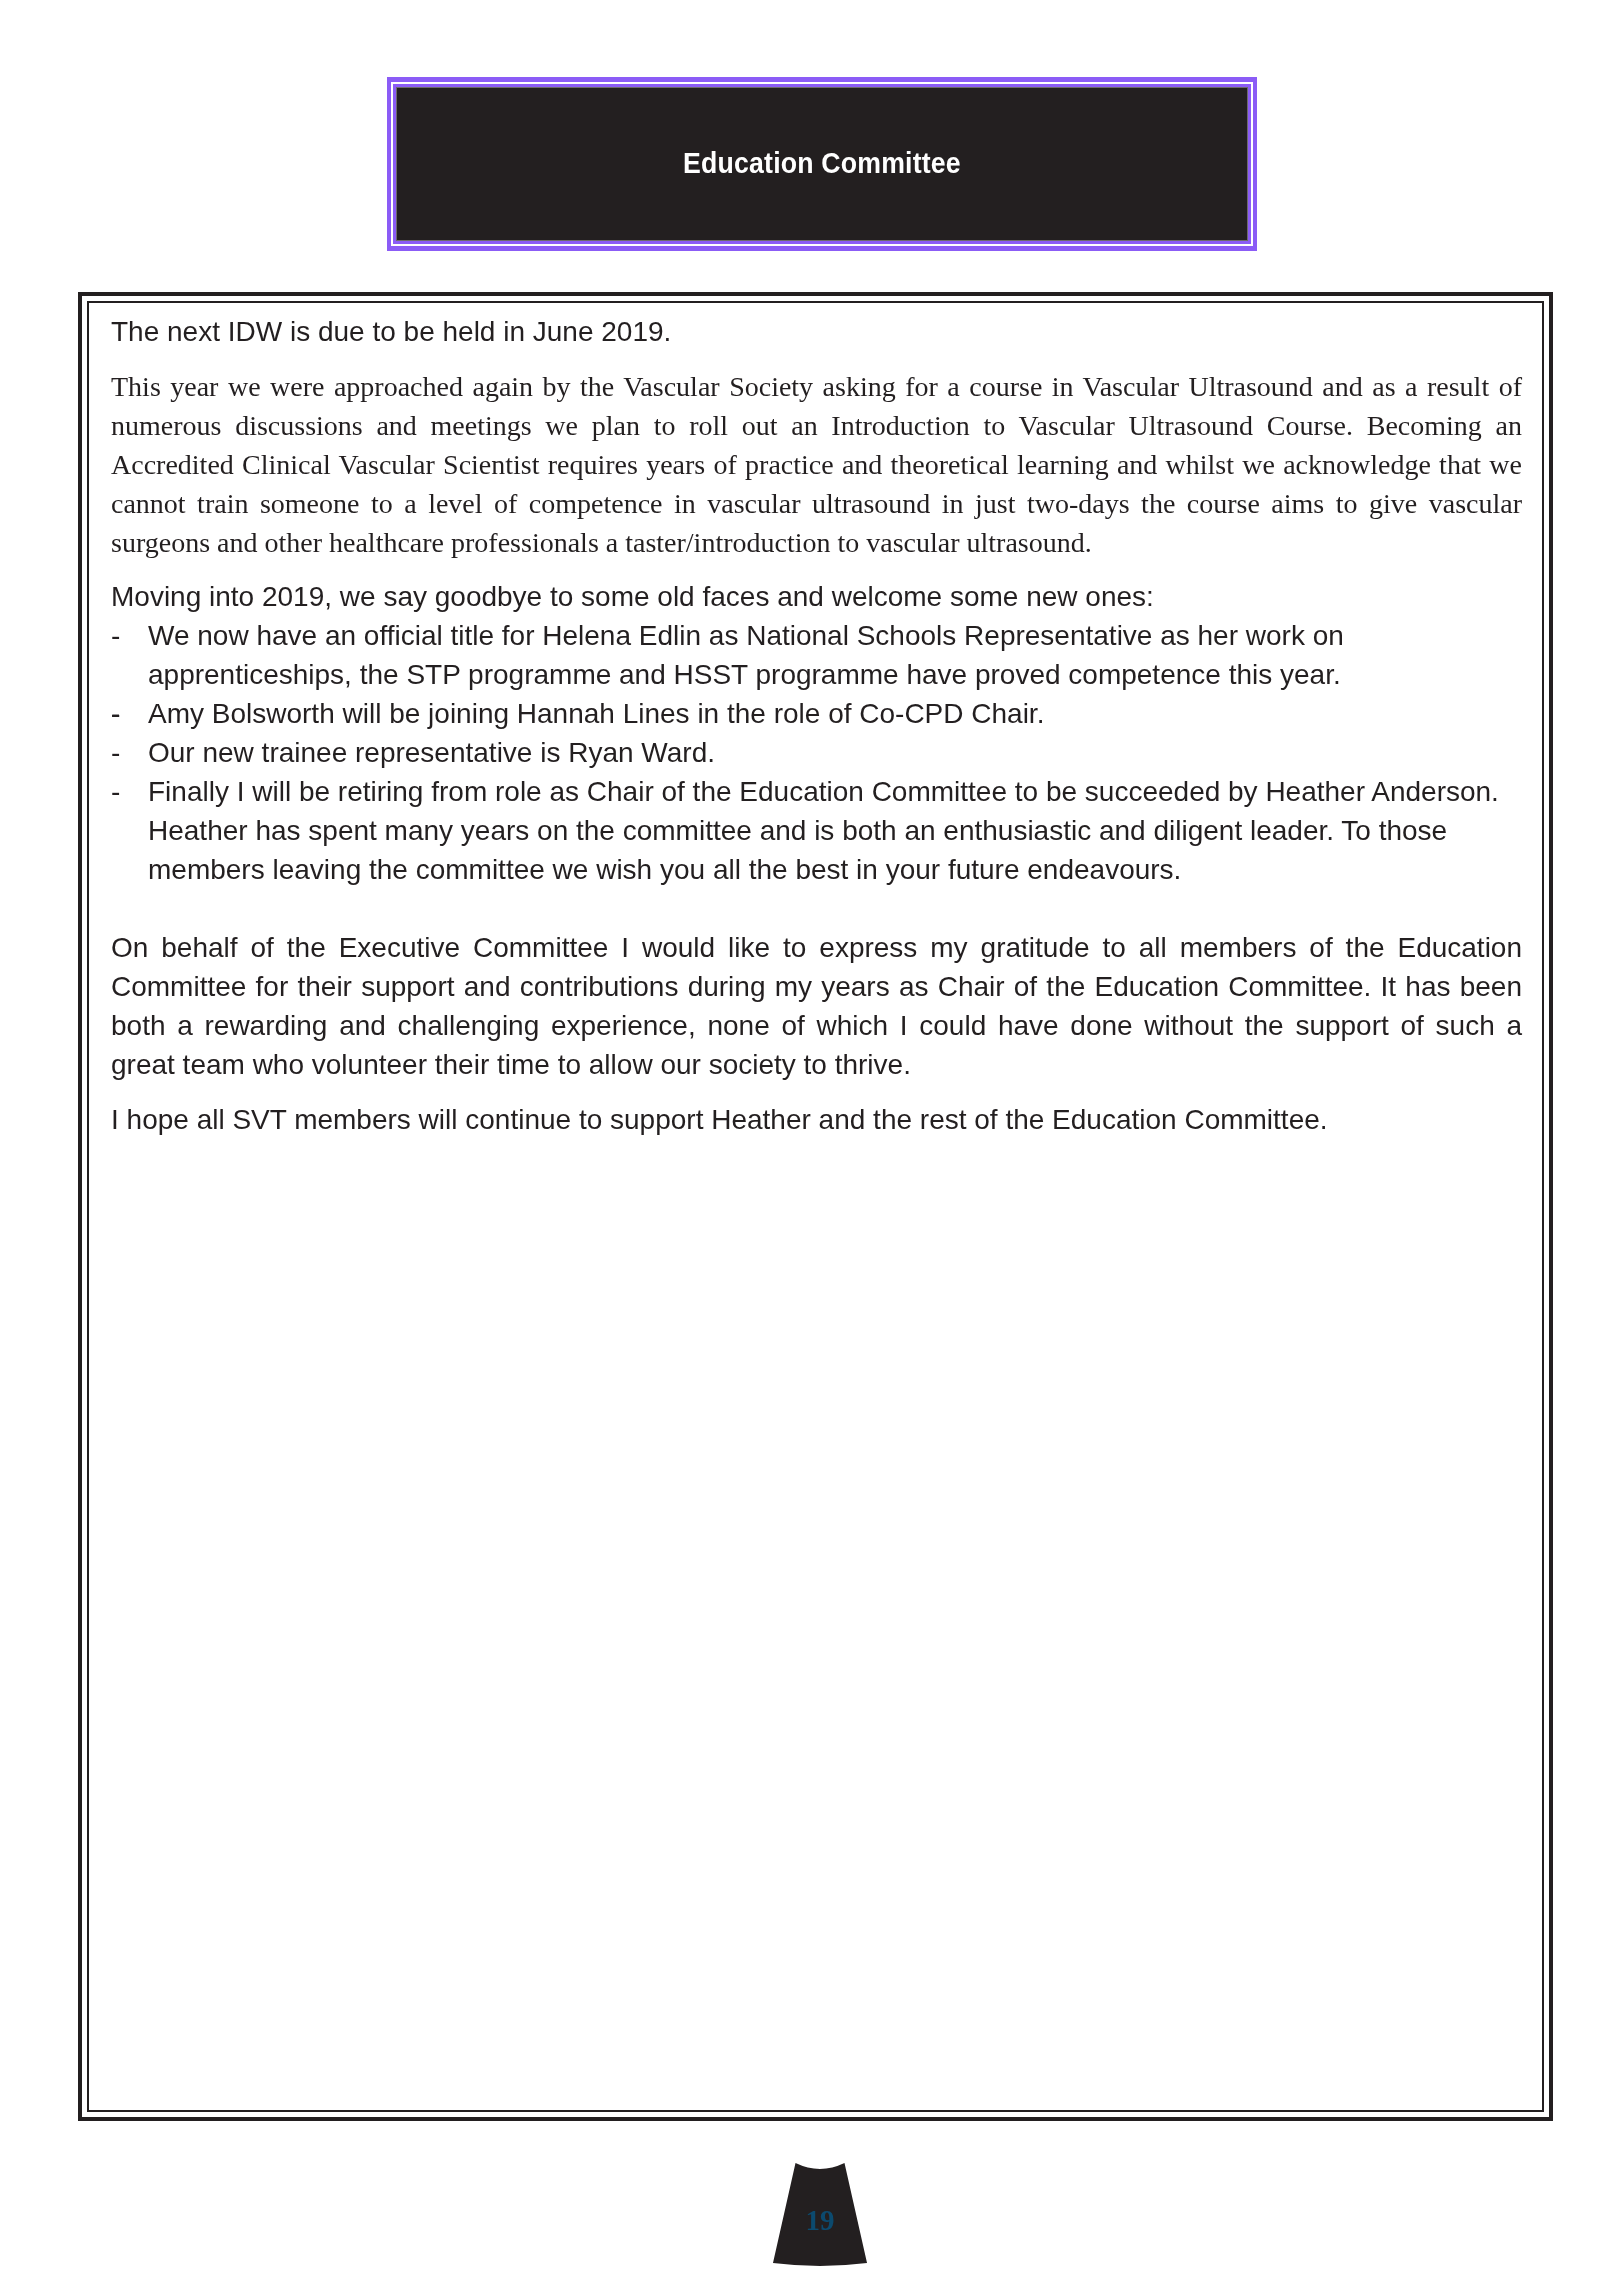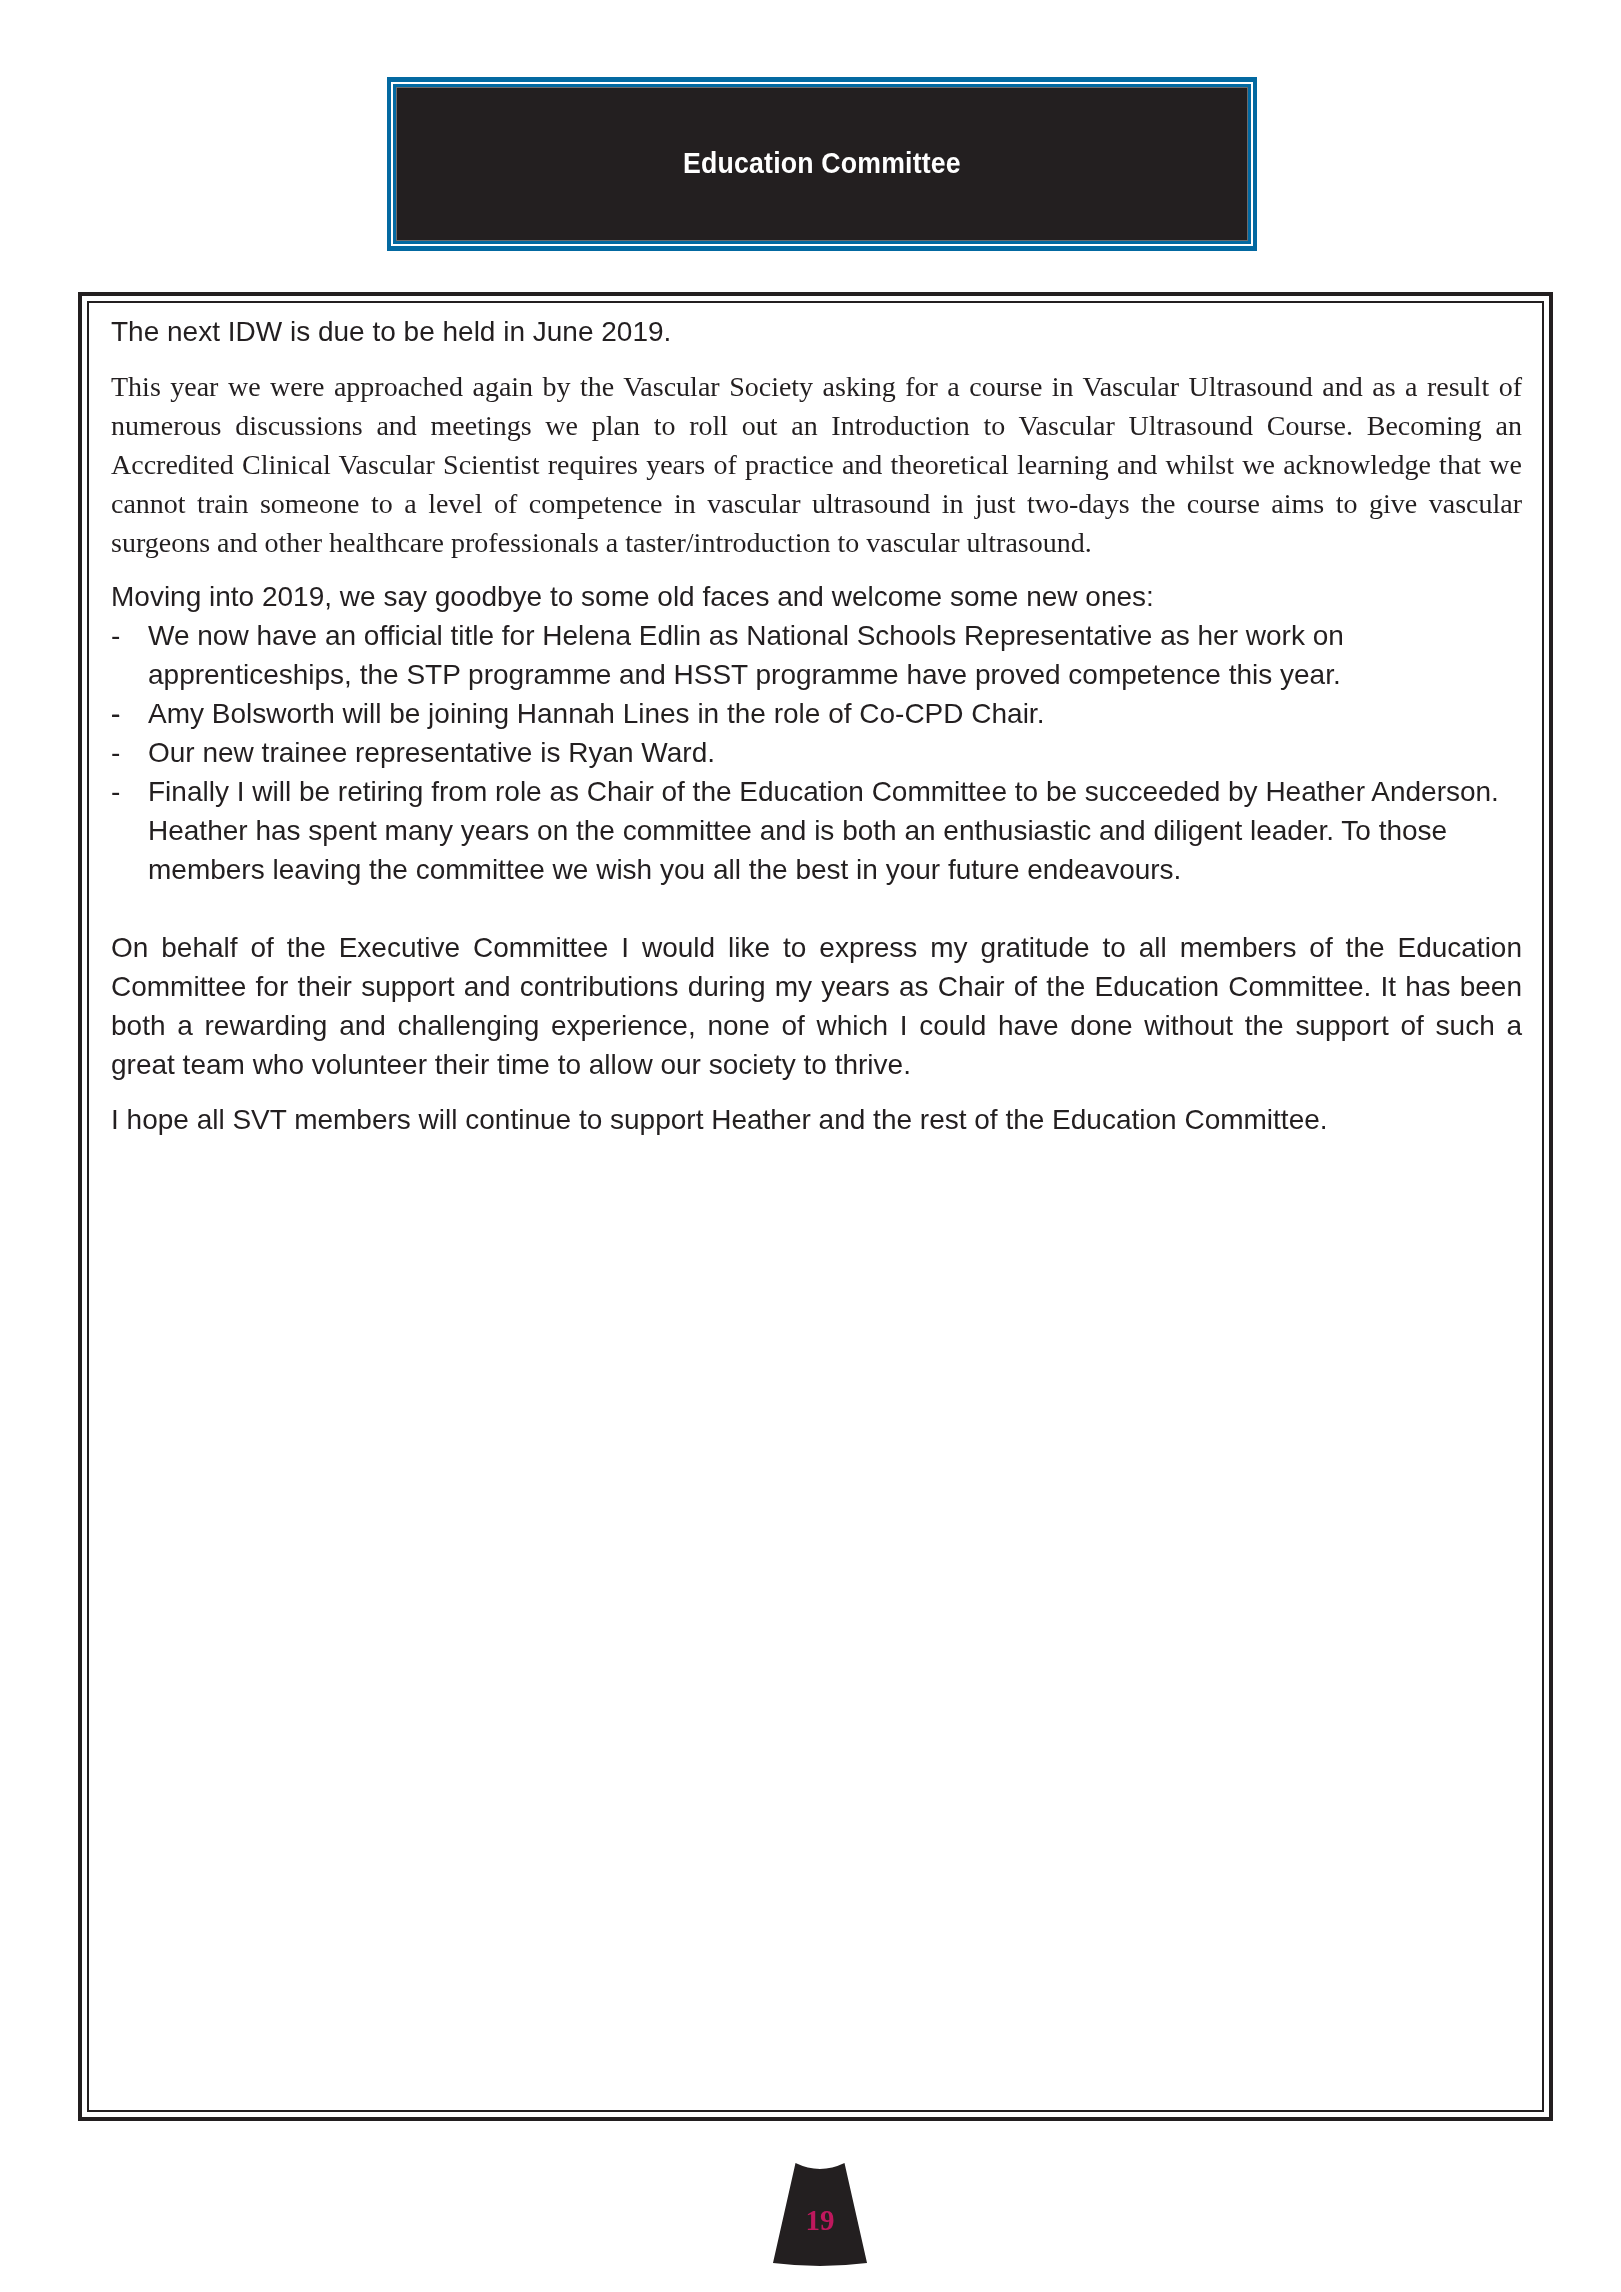--- a/index.html
+++ b/index.html
@@ -1,21 +1,21 @@
 <!DOCTYPE html>
 <html><head>
 <meta charset="utf-8">
 <style>
   html, body { margin: 0; padding: 0; background: #ffffff; }
   body { width: 1621px; height: 2293px; position: relative; overflow: hidden;
          font-family: "Liberation Sans", sans-serif; color: #231f20; }
 
   
   .title-outer { position: absolute; left: 387px; top: 77px; width: 870px; height: 174px;
-                 background: #0369a1; box-sizing: border-box; }
+                 background: #8b5cf6; box-sizing: border-box; }
   .title-gap { position: absolute; left: 3.9px; top: 4.9px; right: 3.9px; bottom: 4.9px;
                border: 2.9px solid #ffffff; box-sizing: border-box; }
   .title-inner { position: absolute; left: 2.9px; top: 2.9px; right: 2.9px; bottom: 2.9px;
                  background: #231f20; border: 1px solid #6d6a6b; box-sizing: border-box;
                  display: flex; align-items: center; justify-content: center; }
   .title-text { color: #ffffff; font-weight: bold; font-size: 29px; letter-spacing: 0.2px;
                 transform: scaleX(0.92); display: inline-block; margin-top: -2px; }
 
   
   .content-outer { position: absolute; left: 78px; top: 292px; width: 1475px; height: 1829px;
@@ -32,21 +32,21 @@
   .p3 { margin: 0; }
   .bullets { list-style: none; margin: 0 0 39px 0; padding: 0; }
   .bullets li { position: relative; padding-left: 37px; }
   .bullets li .dash { position: absolute; left: 0; top: 0; }
   .p4 { text-align: justify; text-align-last: left; margin-bottom: 15.7px !important; }
 
   
   .page-num { position: absolute; left: 772px; top: 2161px; width: 96px; height: 106px; }
   .page-num svg { position: absolute; left: 0; top: 0; }
   .page-num-text { position: absolute; left: 0; top: 43px; width: 96px; text-align: center;
-                   color: #be185d; font-family: "Liberation Serif", serif; font-weight: bold;
+                   color: #0c4a6e; font-family: "Liberation Serif", serif; font-weight: bold;
                    font-size: 29px; line-height: 33px; }
 </style>
 </head>
 <body>
 
 <div class="title-outer">
   <div class="title-gap">
     <div class="title-inner">
       <span class="title-text">Education Committee</span>
     </div>

